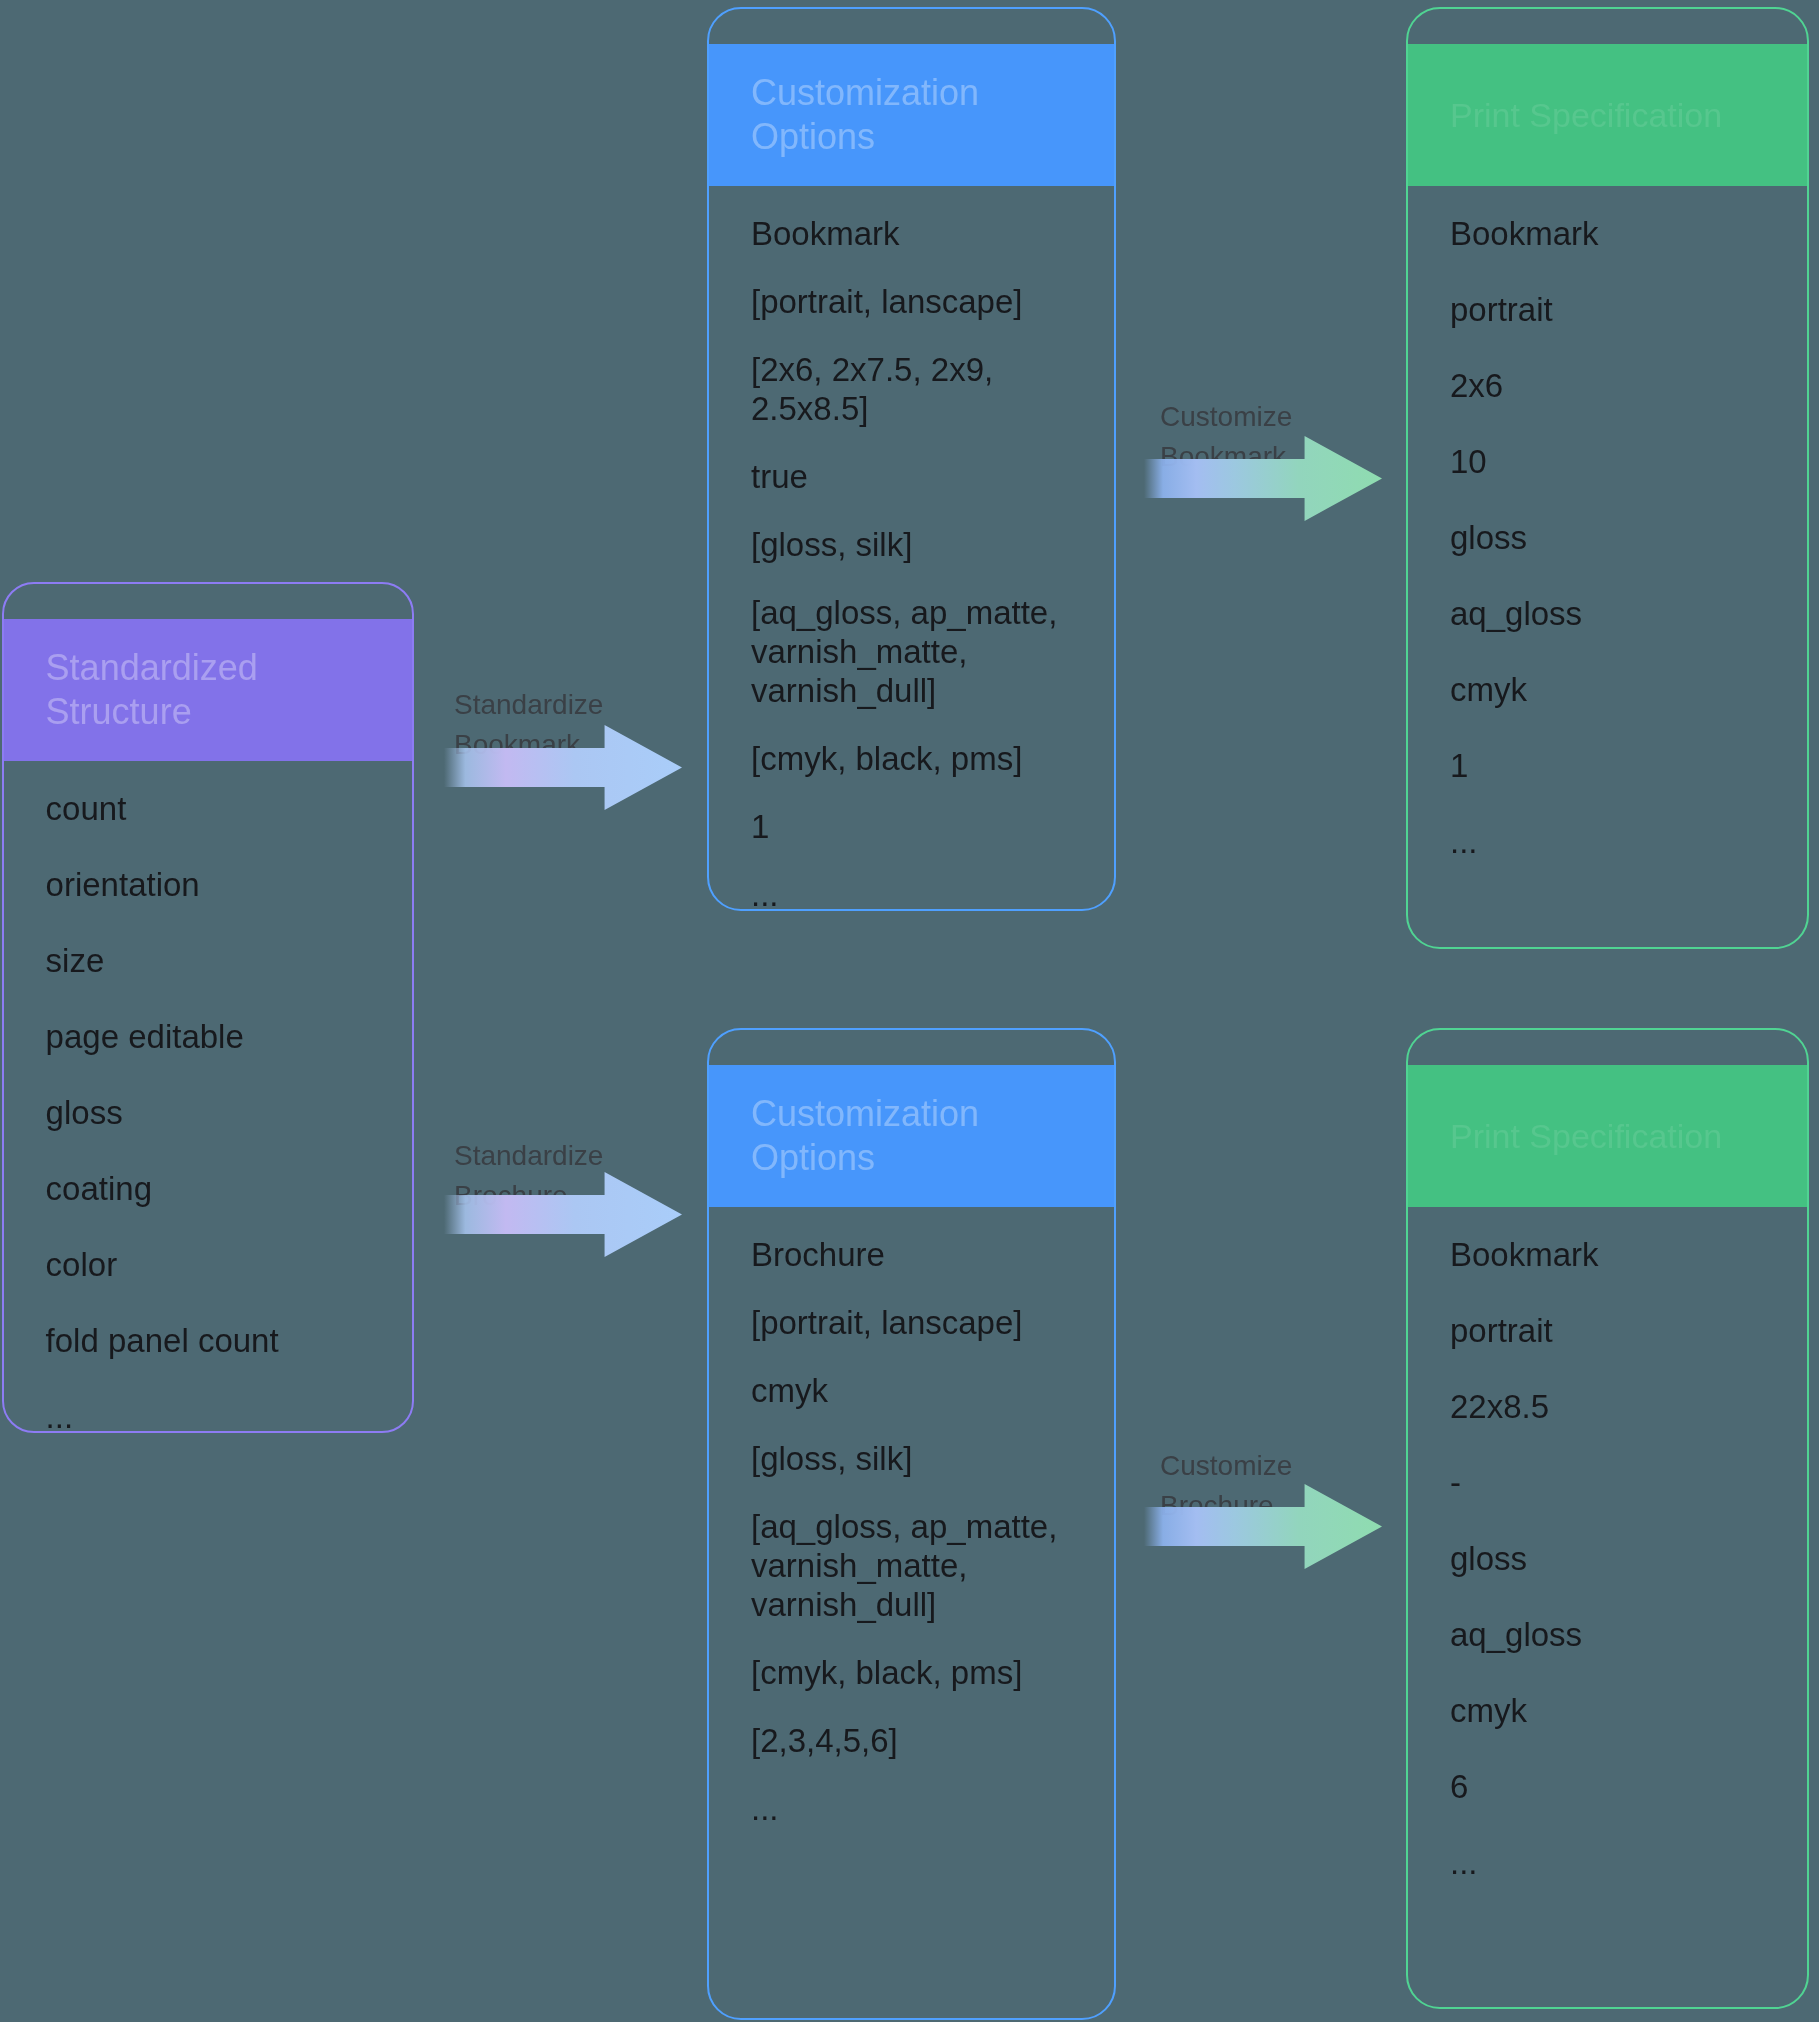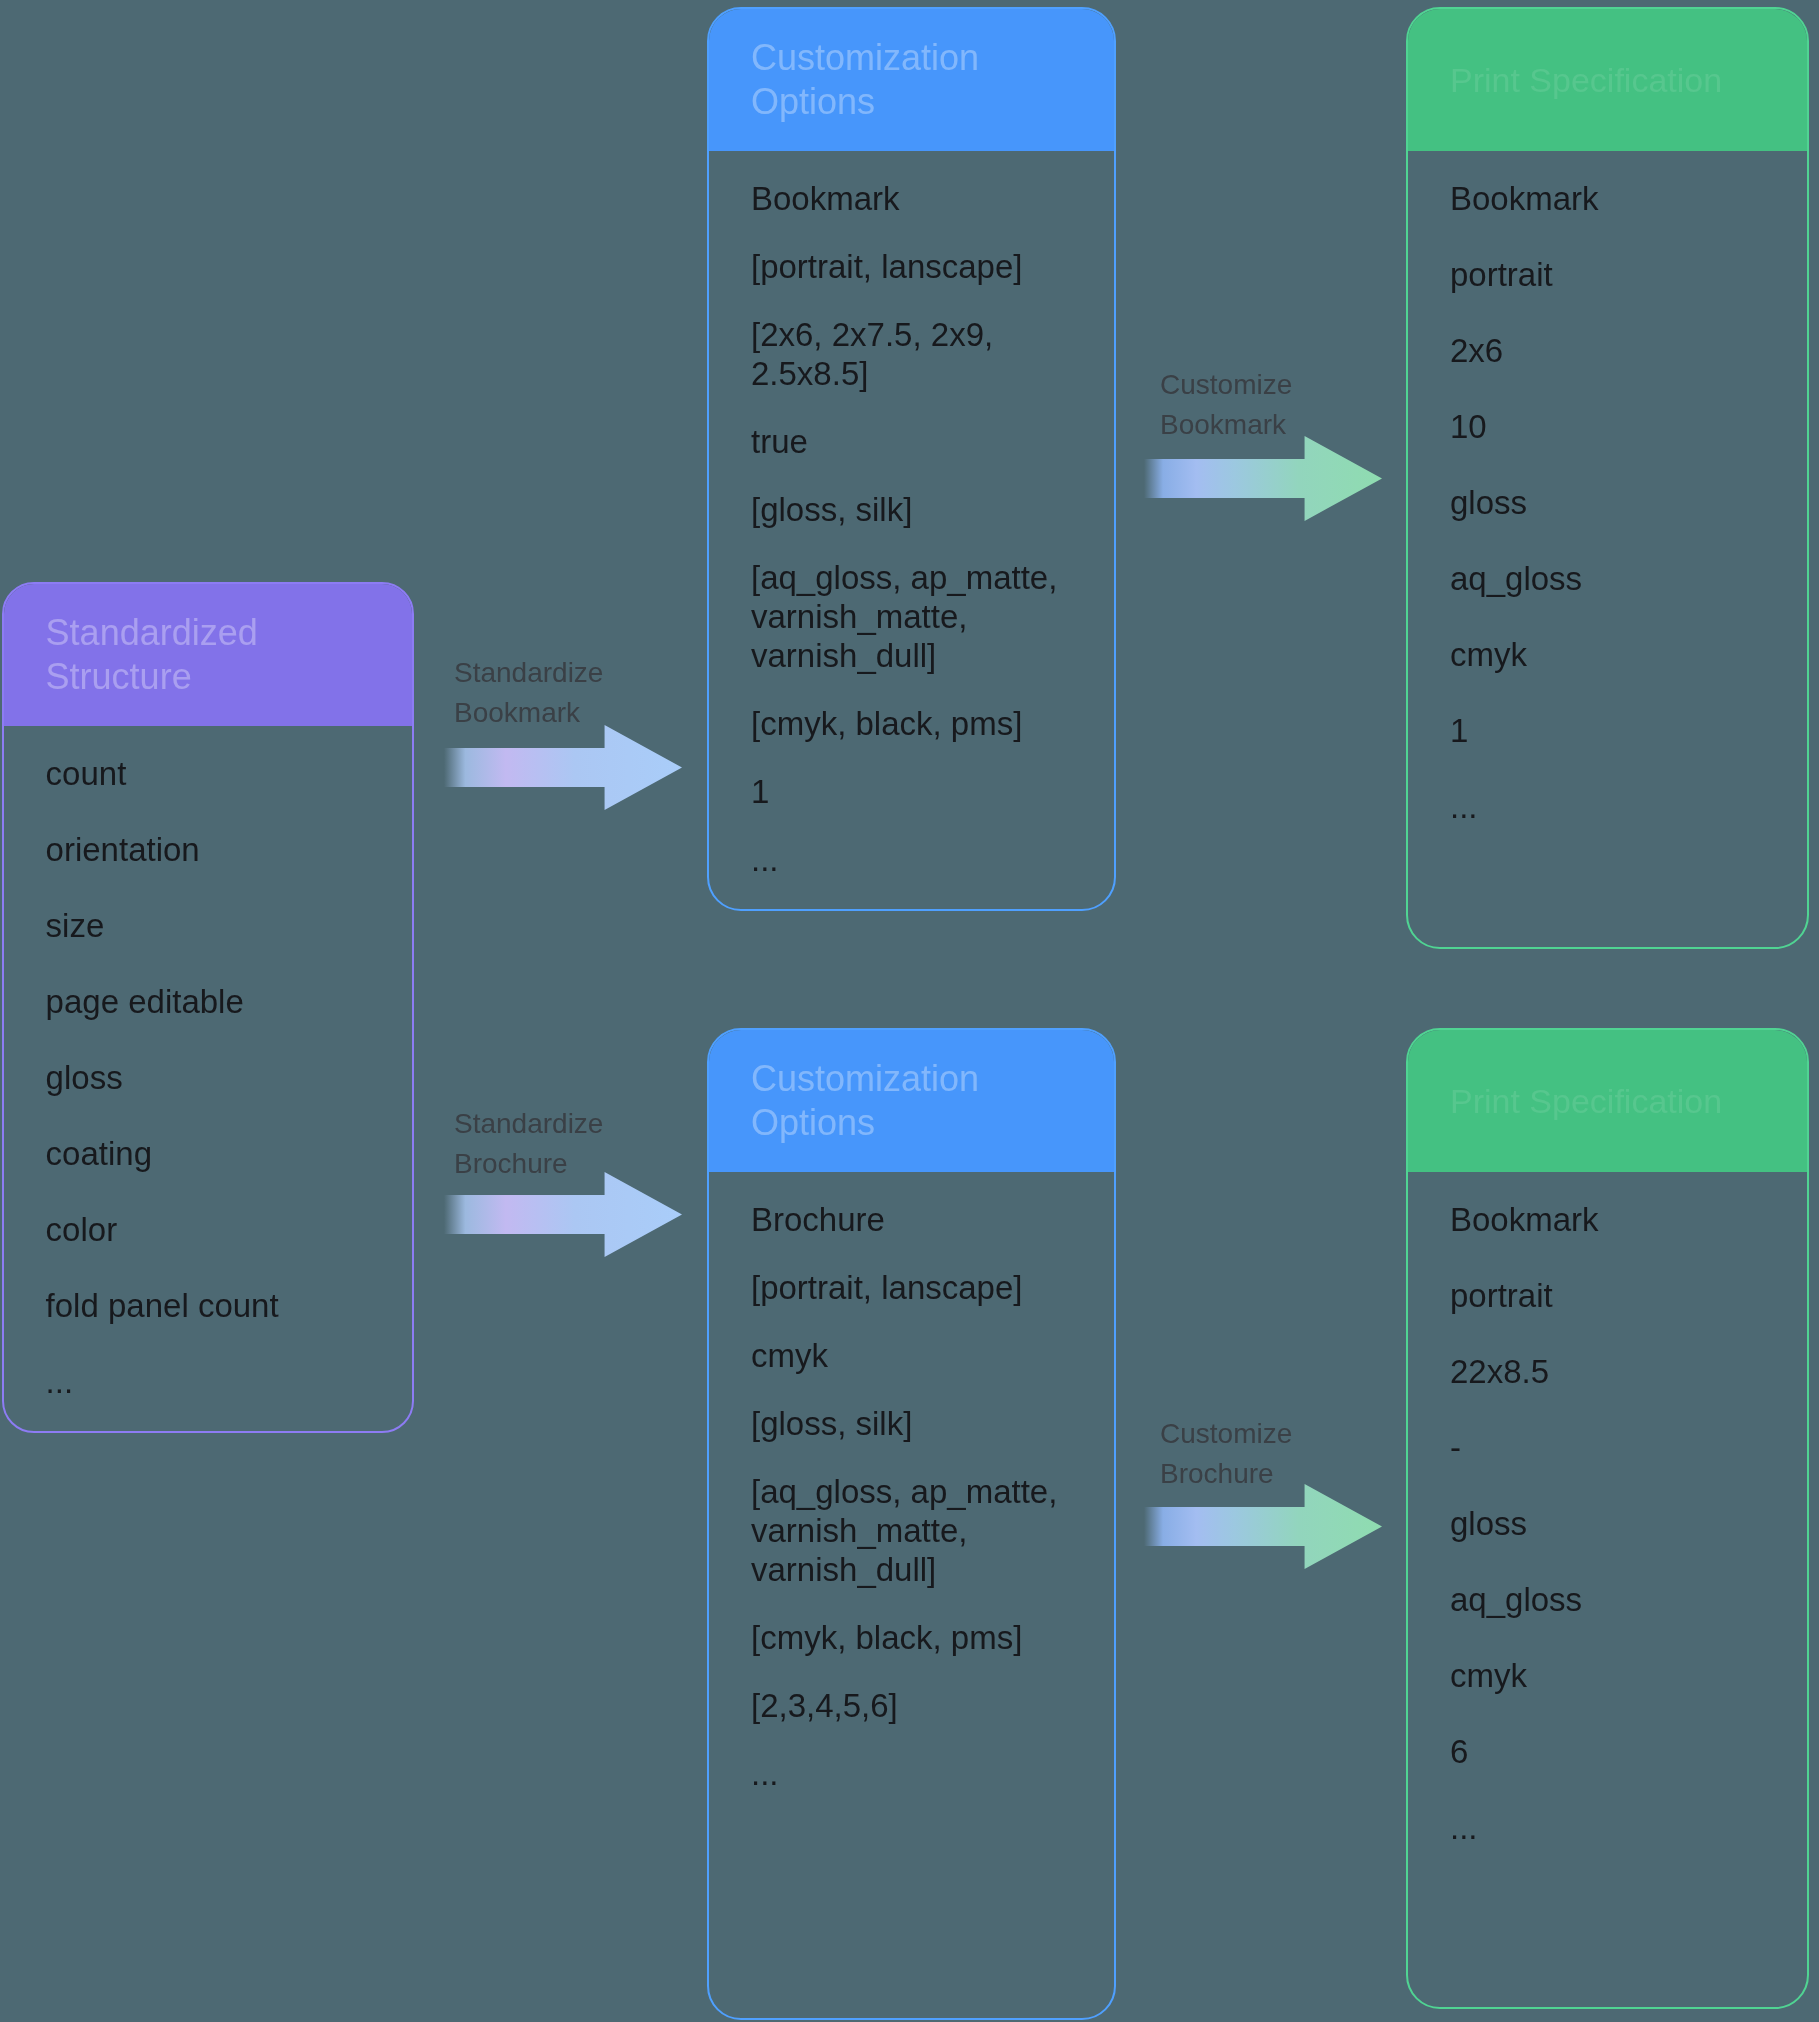--- a/index.html
+++ b/index.html
@@ -23,20 +23,21 @@
   .card-purple { border-color:#8D7CF4;border-radius:32px; }
   .card-blue   { border-color:#4FA0FF; }
   .card-green  { border-color:#50D493; }
 
   .card-header {
     height:142px;
     display:flex;
     align-items:center;
     padding-left:42px;
     box-sizing:border-box;
+    margin-top:35px;
   }
   .hdr-purple { background:#8272E9; }
   .hdr-blue   { background:#4796FB; }
   .hdr-green  { background:#44C182; }
 
   .card-title {
     font-size:36px;
     line-height:44px;
     max-width:269px;
     color:rgba(255,255,255,0.32);
@@ -66,20 +67,21 @@
 
   
   .arrow { position:absolute; }
   .arrow-label {
     position:absolute;
     font-size:28px;
     line-height:40px;
     color:#3A4046;
     font-weight:400;
     white-space:pre-line;
+    margin-top:32px;
   }
 </style>
 </head>
 <body>
 
 <div class="canvas">
 
   <div class="card card-purple" style="left:1.6px; top:582px; width:412px; height:851px;">
     <div class="card-header hdr-purple">
       <div class="card-title">Standardized Structure</div>

